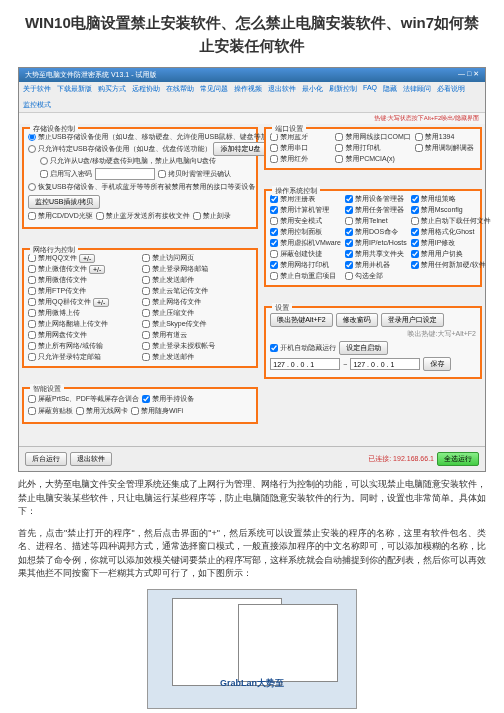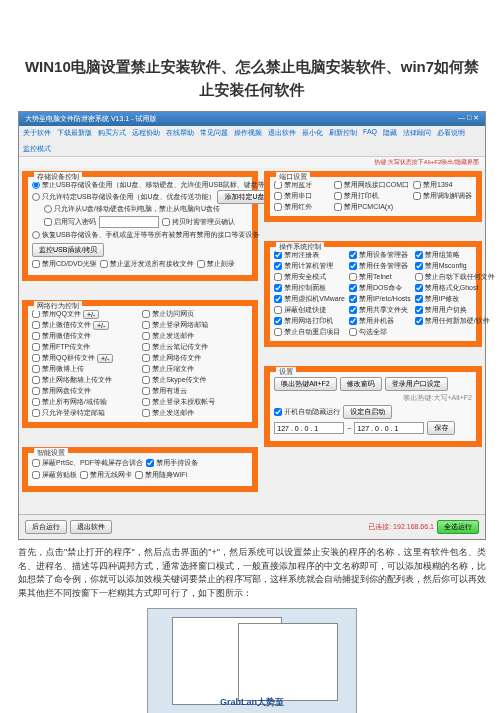--- a/index.html
+++ b/index.html
@@ -1,27 +1,27 @@
 <!DOCTYPE html>
 <html><head>
 <meta charset="utf-8">
 <style>
 * { margin:0; padding:0; box-sizing:border-box; }
 body { font-family:"Microsoft YaHei","SimSun",sans-serif; background:#fff; width:504px; font-size:9px; color:#333; }
 .page { padding:12px 18px; }
-h1 { font-size:15px; font-weight:bold; text-align:center; line-height:1.5; margin-bottom:10px;margin-top:44px; }
+h1 { font-size:15px; font-weight:bold; text-align:center; line-height:1.5; margin-bottom:10px; }
 .para { font-size:9px; line-height:1.5; margin-bottom:8px; text-align:justify; }
 .app { border:1px solid #888; background:#f5f5f5; font-size:7px; width:468px; margin:6px auto; }
 .titlebar { background:linear-gradient(#4a90d9,#2e6da4); color:#fff; padding:2px 6px; font-size:7px; display:flex; justify-content:space-between; }
 .menubar { background:#eee; padding:2px 4px; border-bottom:1px solid #ccc; display:flex; gap:6px; flex-wrap:wrap; }
 .menubar span { color:#06c; cursor:pointer; }
 .body-area { display:flex; background:#f0f0f0; }
 .leftcol { width:52%; padding:3px; }
 .rightcol { width:48%; padding:3px; }
-.group { border:6px solid #f97316; margin-bottom:19px; padding:3px 4px 4px; background:#f8f8f8; position:relative; }
+.group { border:2px solid #f97316; margin-bottom:19px; padding:3px 4px 4px; background:#f8f8f8; position:relative; }
 .group-title { position:absolute; top:-5px; left:6px; background:#f8f8f8; padding:0 3px; color:#333; }
 .row { display:flex; align-items:center; gap:3px; margin:2px 0; flex-wrap:wrap; }
 input[type=checkbox],input[type=radio]{ width:8px; height:8px; margin:0; }
 input[type=text]{ font-size:7px; border:1px solid #999; padding:0 2px; height:12px; }
 .btn { font-size:7px; border:1px solid #999; background:linear-gradient(#fff,#ddd); padding:1px 6px; border-radius:2px; cursor:pointer; }
 .btn-green { background:linear-gradient(#8e8,#4c4); border-color:#393; }
 label { display:flex; align-items:center; gap:2px; white-space:nowrap; }
 .grid2 { display:grid; grid-template-columns:1fr 1fr; gap:1px 4px; }
 .grid3 { display:grid; grid-template-columns:1fr 1fr 1fr; gap:1px 4px; }
 .caption { text-align:center; font-size:8px; margin:4px 0 8px; }
@@ -403,20 +403,21 @@
     <button class="btn">后台运行</button>
     <button class="btn">退出软件</button>
    </div>
    <div class="row">
     <span class="ip">已连接: 192.168.66.1</span>
     <button class="btn btn-green">全选运行</button>
    </div>
   </div>
  </div>
 
+ <p class="para">此外，大势至电脑文件安全管理系统还集成了上网行为管理、网络行为控制的功能，可以实现禁止电脑随意安装软件，禁止电脑安装某些软件，只让电脑运行某些程序等，防止电脑随隐意安装软件的行为。同时，设置也非常简单。具体如下：</p>
  <p class="para">首先，点击"禁止打开的程序"，然后点击界面的"+"，然后系统可以设置禁止安装的程序的名称，这里有软件包名、类名、进程名、描述等四种调邦方式，通常选择窗口模式，一般直接添加程序的中文名称即可，可以添加模糊的名称，比如想禁了命令例，你就可以添加效模关键词要禁止的程序写部，这样系统就会自动捕捉到你的配列表，然后你可以再效果其他拦不同按窗下一栏糊其方式即可行了，如下图所示：</p>
 
  <div class="thumb">
   <div class="thumb-win" style="top:8px;left:24px;width:110px;height:88px"></div>
   <div class="thumb-win" style="top:14px;left:90px;width:100px;height:78px"></div>
   <div class="thumb-logo">GrabLan大势至</div>
  </div>
 
 </div>
 

